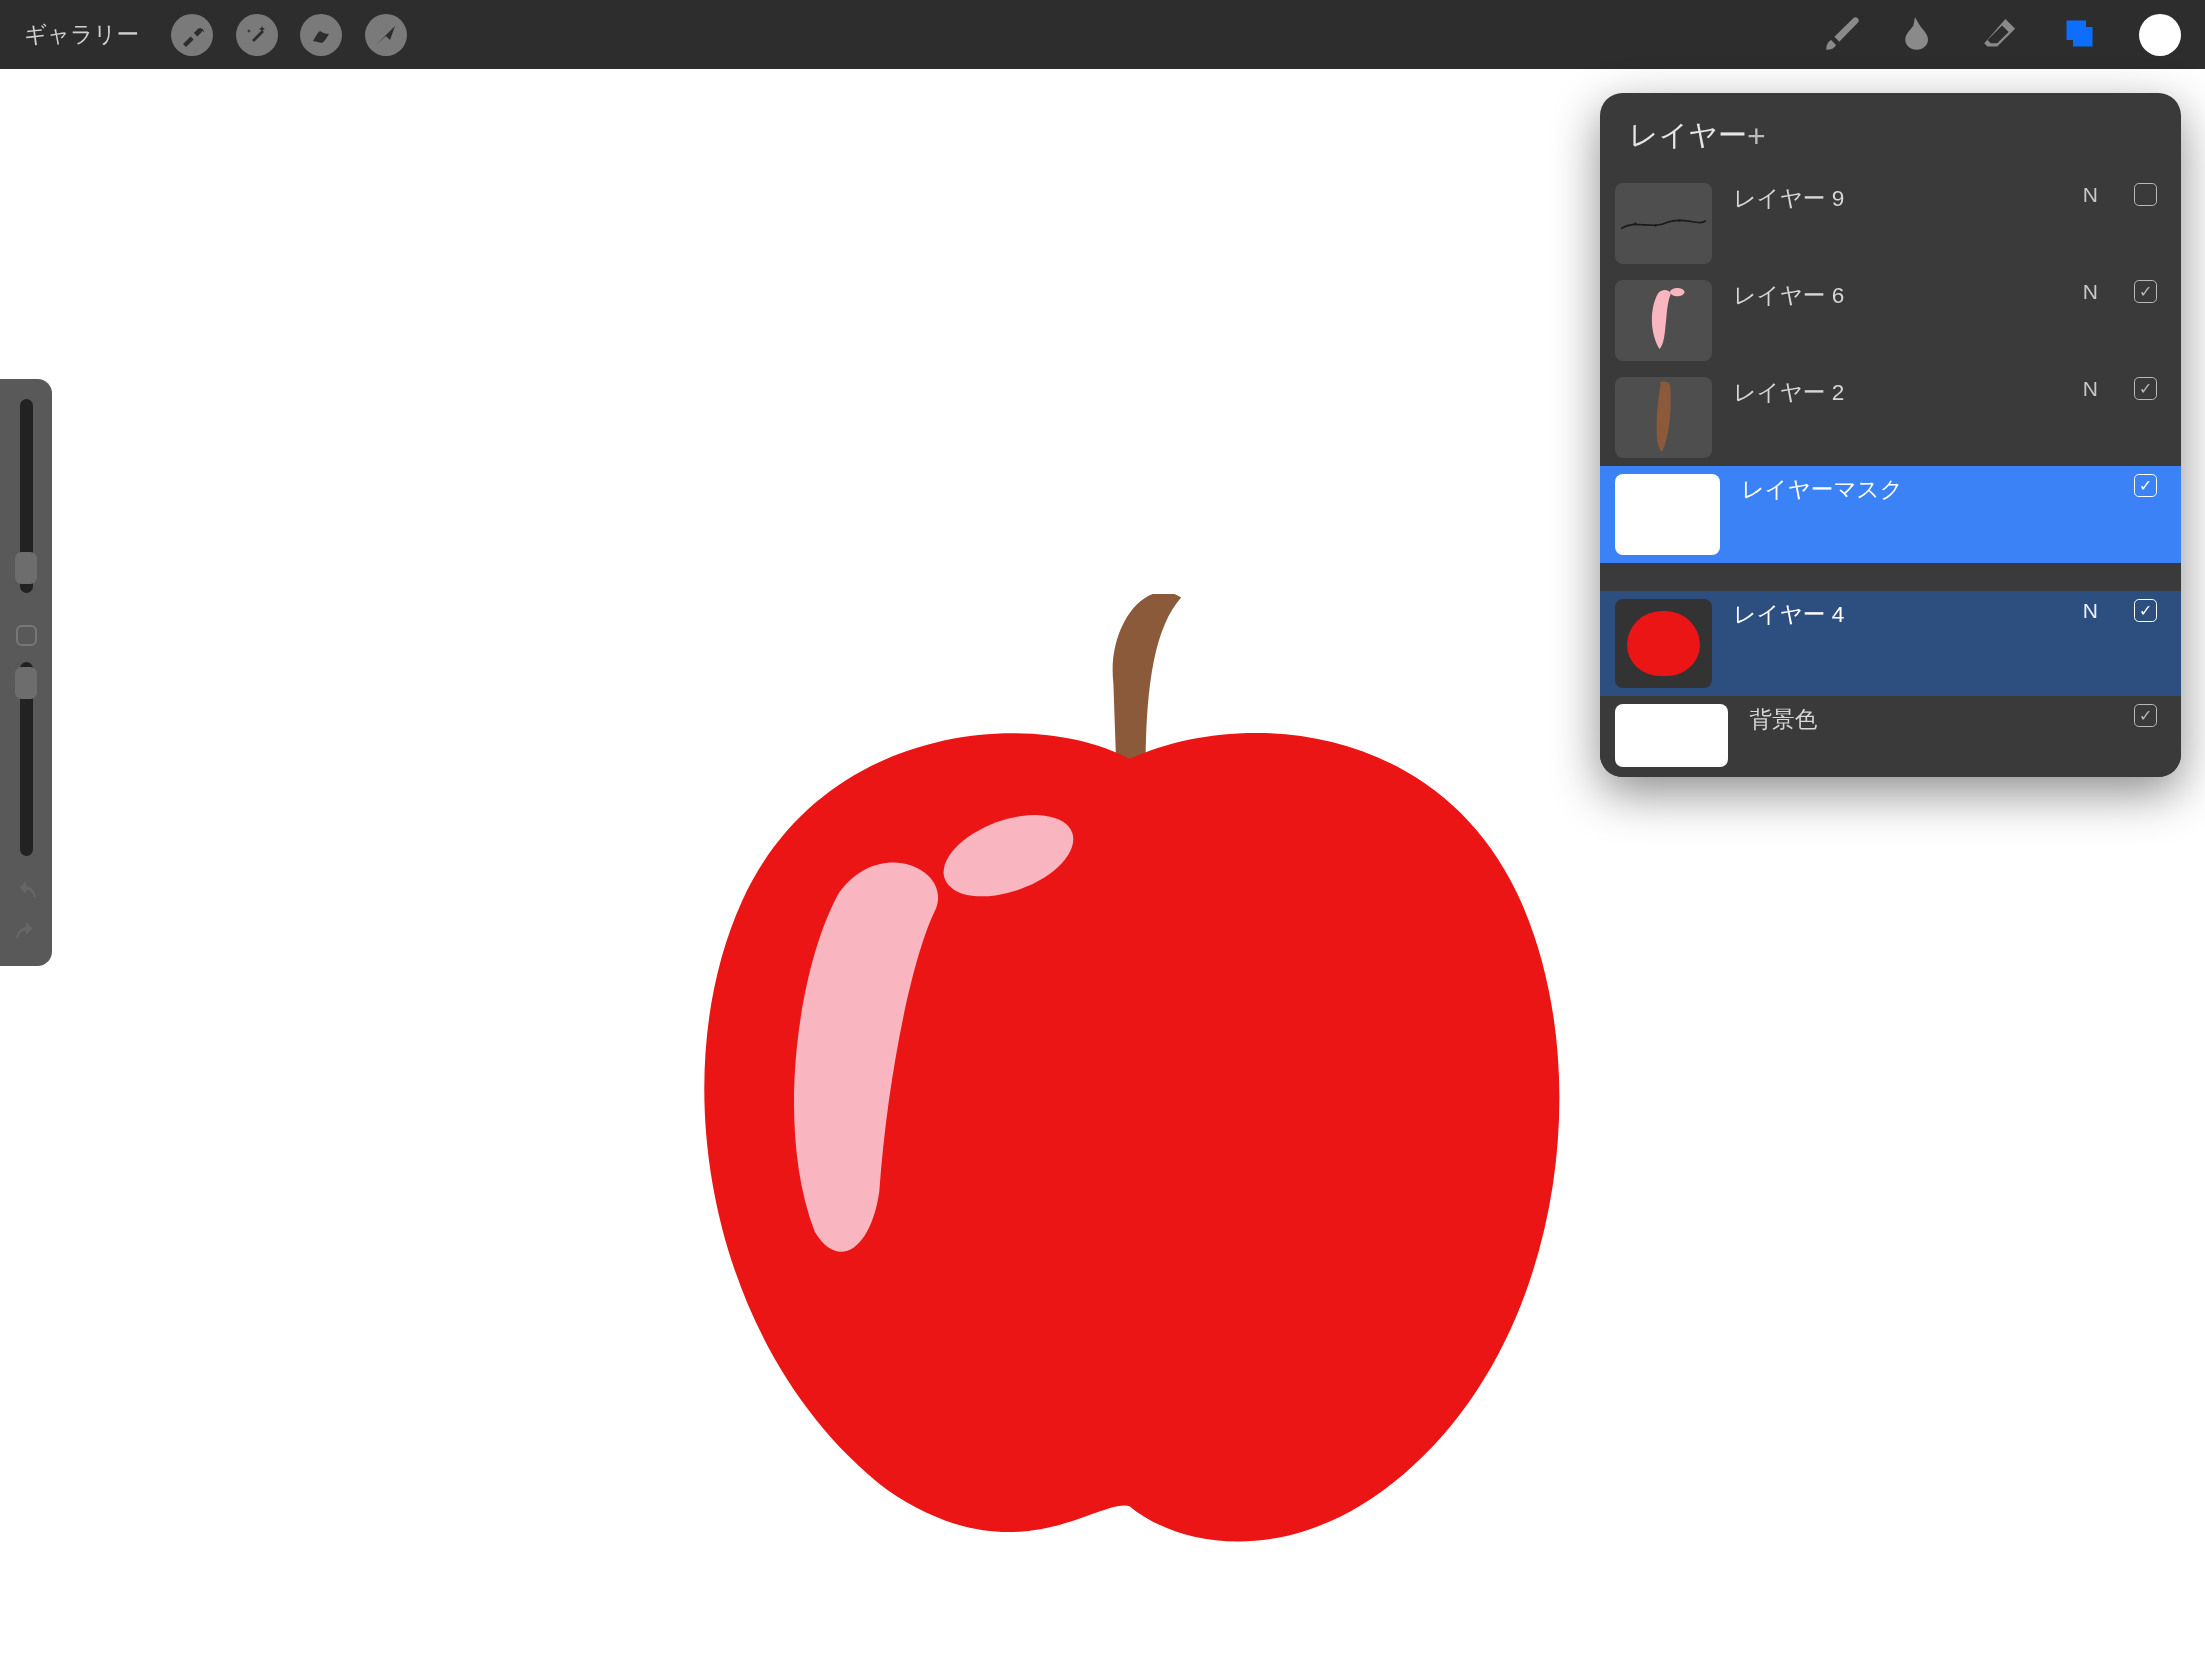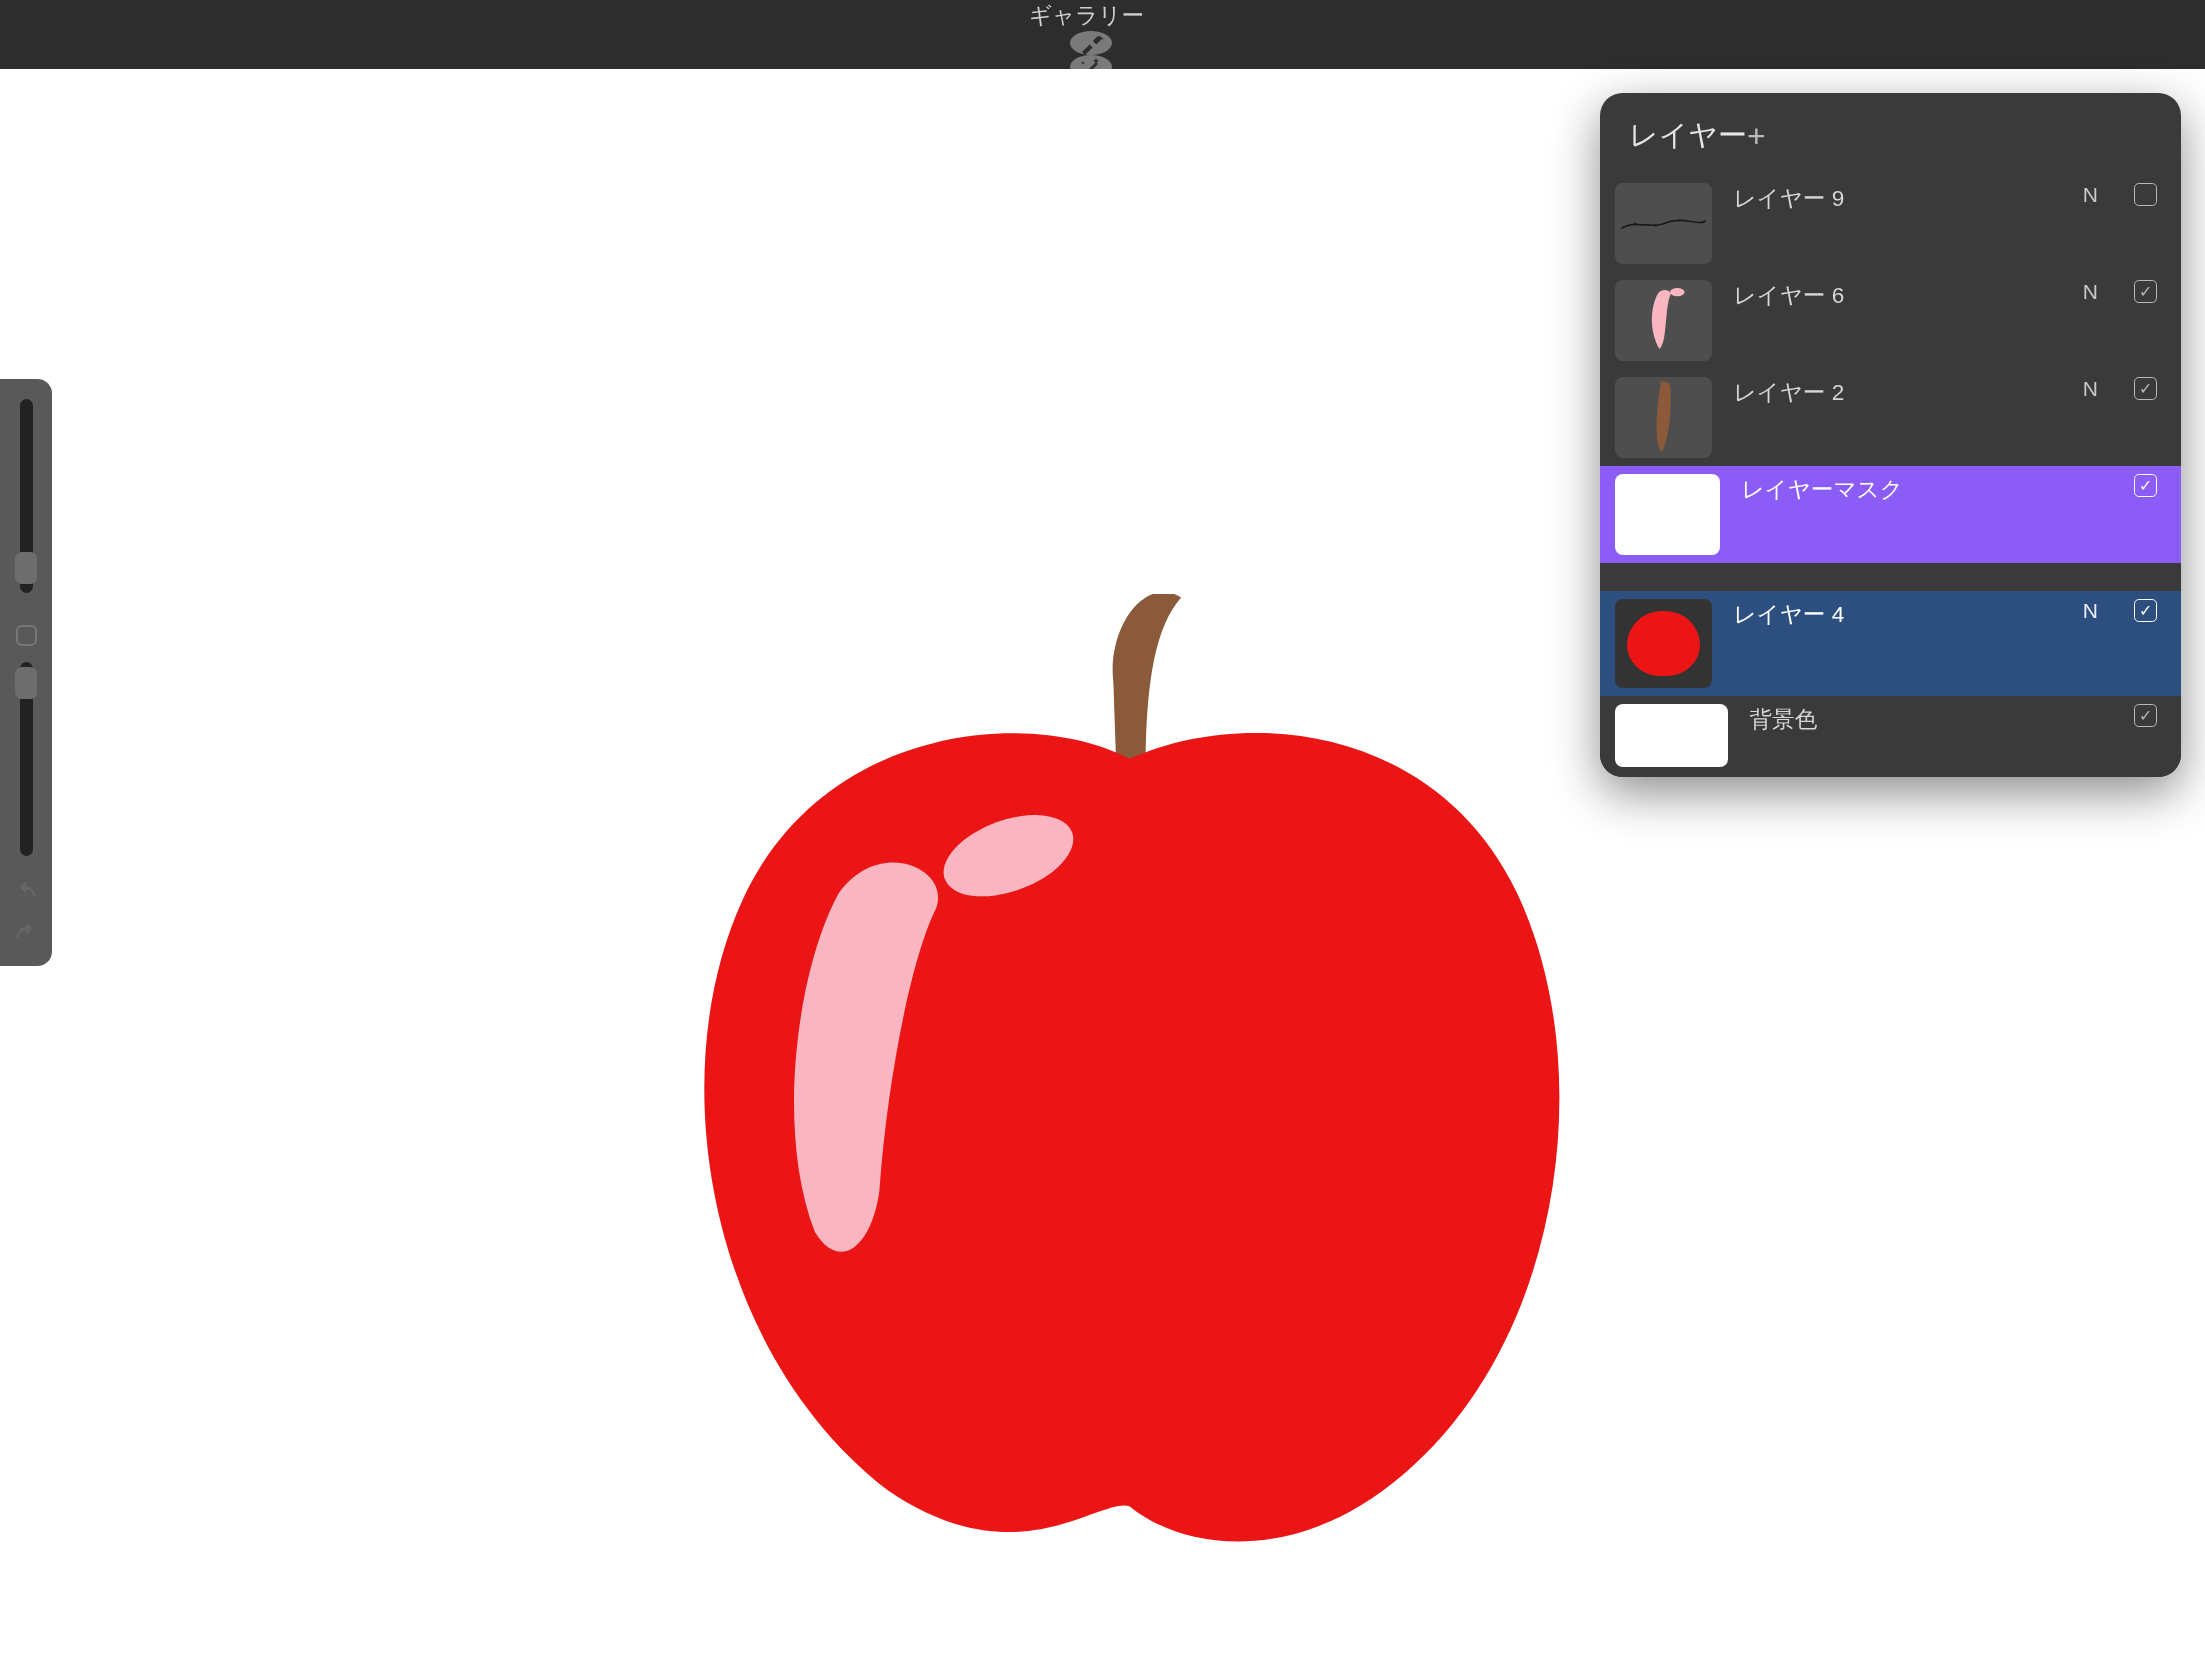--- a/index.html
+++ b/index.html
@@ -7,21 +7,20 @@
   body { background: #ffffff; overflow: hidden; }
 
   
   .topbar {
     position: absolute; top: 0; left: 0; right: 0;
     height: 69px;
     background: #2d2d2d;
     display: flex; align-items: center;
     padding: 0 24px;
     color: #cfcfcf;
-    flex-direction: column;
   }
   .topbar .gallery-label {
     font-size: 22.6px; color: #cfcfcf; margin-right: 32px;
   }
   .icon-circle {
     width: 42px; height: 42px; border-radius: 50%;
     background: #7a7a7a;
     display: flex; align-items: center; justify-content: center;
     margin-right: 22.6px;
     color: #2d2d2d;
@@ -92,21 +91,21 @@
   }
   .layers-header .title { font-size: 29px; color: #e6e6e6; font-weight: 500; }
   .layers-header .plus { color: #bbb; font-size: 32px; line-height: 1; cursor: pointer; }
   .layer-row {
     display: flex; 
     padding: 8px 24px 8px 14.5px;
     gap: 22px;
     min-height: 97px;
     background: #3a3a3a;
   }
-  .layer-row.mask-selected { background: #8b5cf6; }
+  .layer-row.mask-selected { background: #3b82f6; }
   .layer-row.parent-selected { background: #2d4f80; margin-top: 28px; }
   .layer-row.bgrow { min-height: 81px; }
   .thumb {
     width: 97px; height: 89px; border-radius: 8px;
     background: #4e4e4e;
     flex-shrink: 0;
     display:flex; align-items:center; justify-content:center;
     overflow:hidden;
   }
   .layer-label { flex: 1; font-size: 22.6px; color: #d6d6d6; }

